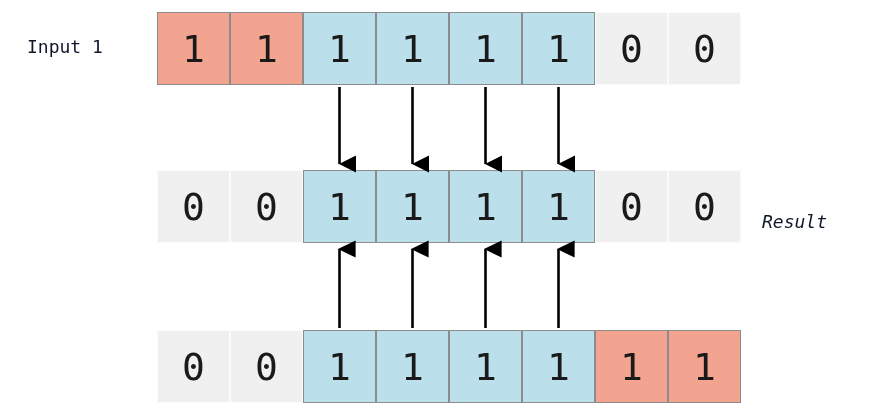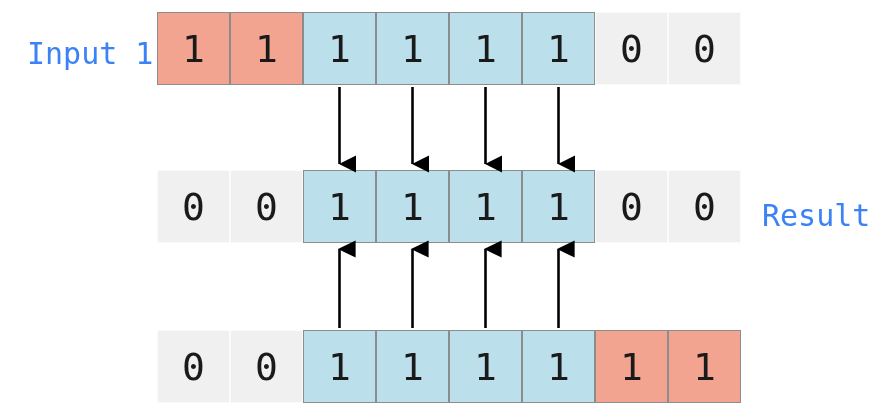--- a/index.html
+++ b/index.html
@@ -54,27 +54,27 @@
     border: 1px solid #8c8c8c;
   }
   .cell.salmon {
     background: #f2a490;
     border: 1px solid #8c8c8c;
   }
 
   
   .row-label {
     position: absolute;
-    font-size: 30px;
-    color: #3b82f6;
+    font-size: 18px;
+    color: #0f172a;
     white-space: nowrap;
   }
   #label-input1 { left: 27px;  top: 36px; }
   #label-input2 { left: 27px;  top: 354px; }
-  #label-result { left: 762px; top: 198px; }
+  #label-result { left: 762px; top: 211px; font-style: italic; }
 
   
   #arrow-layer {
     position: absolute;
     left: 0; top: 0;
     width: 894px;
     height: 416px;
     pointer-events: none;
   }
 </style>

